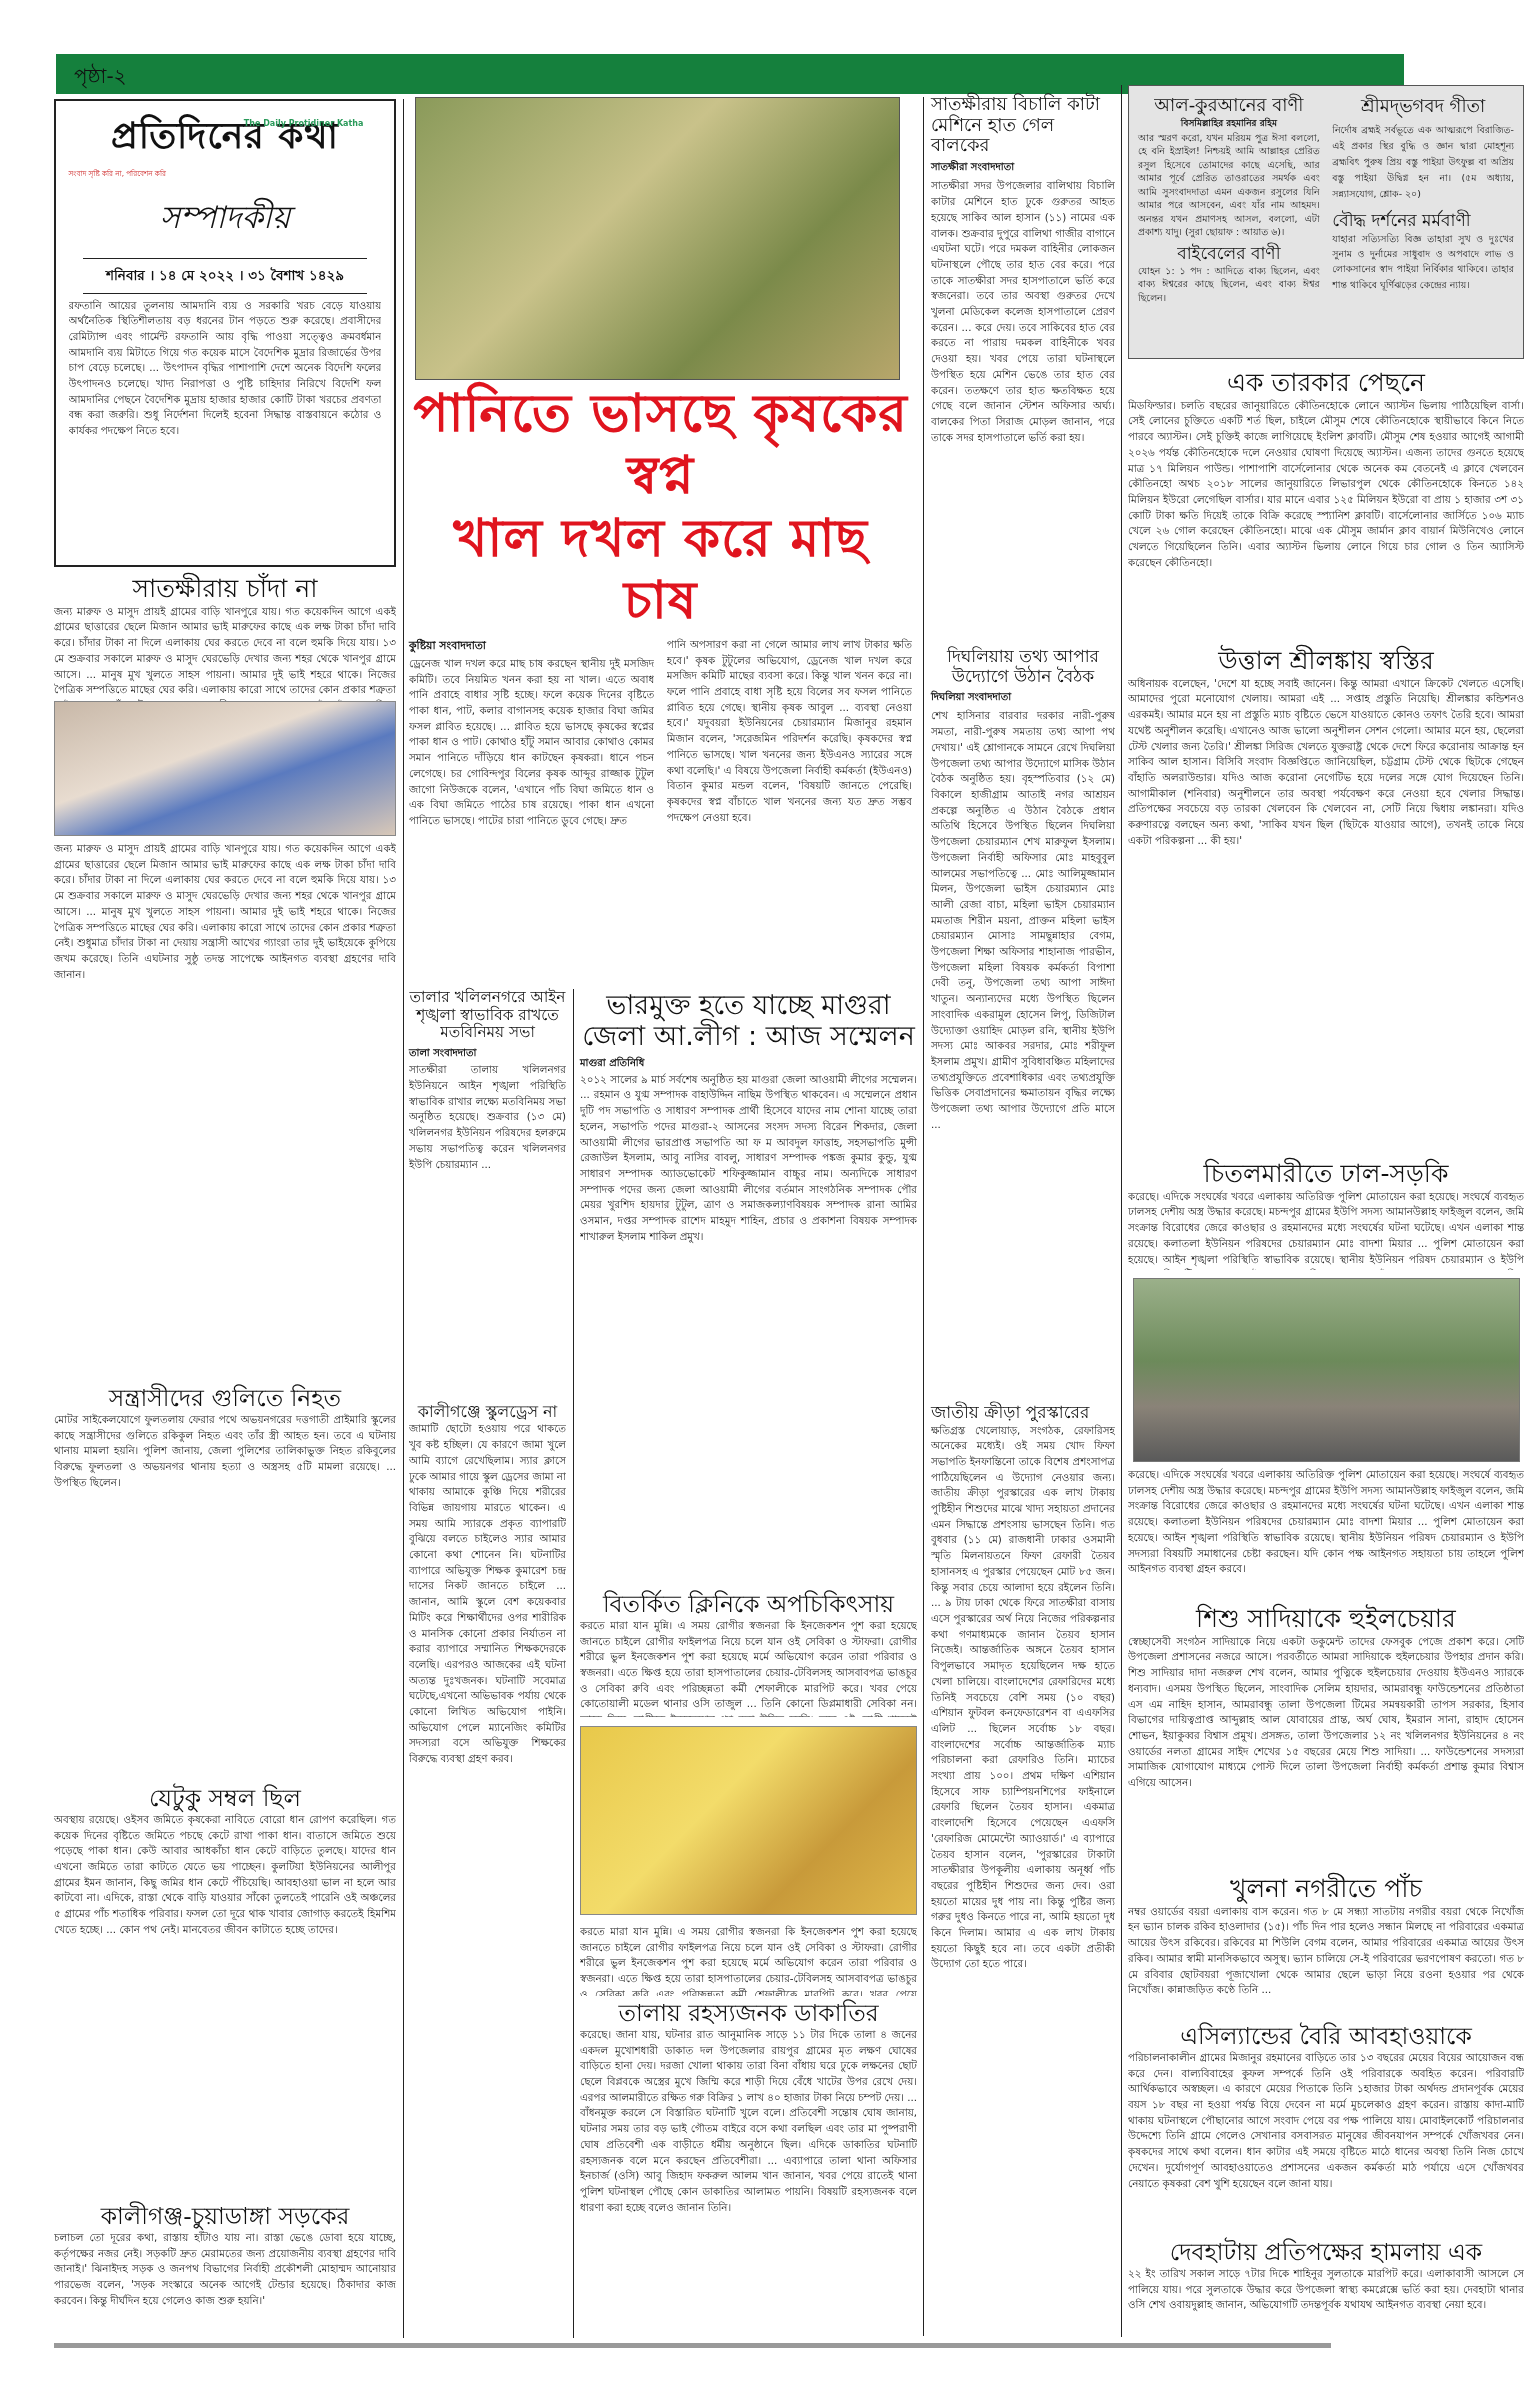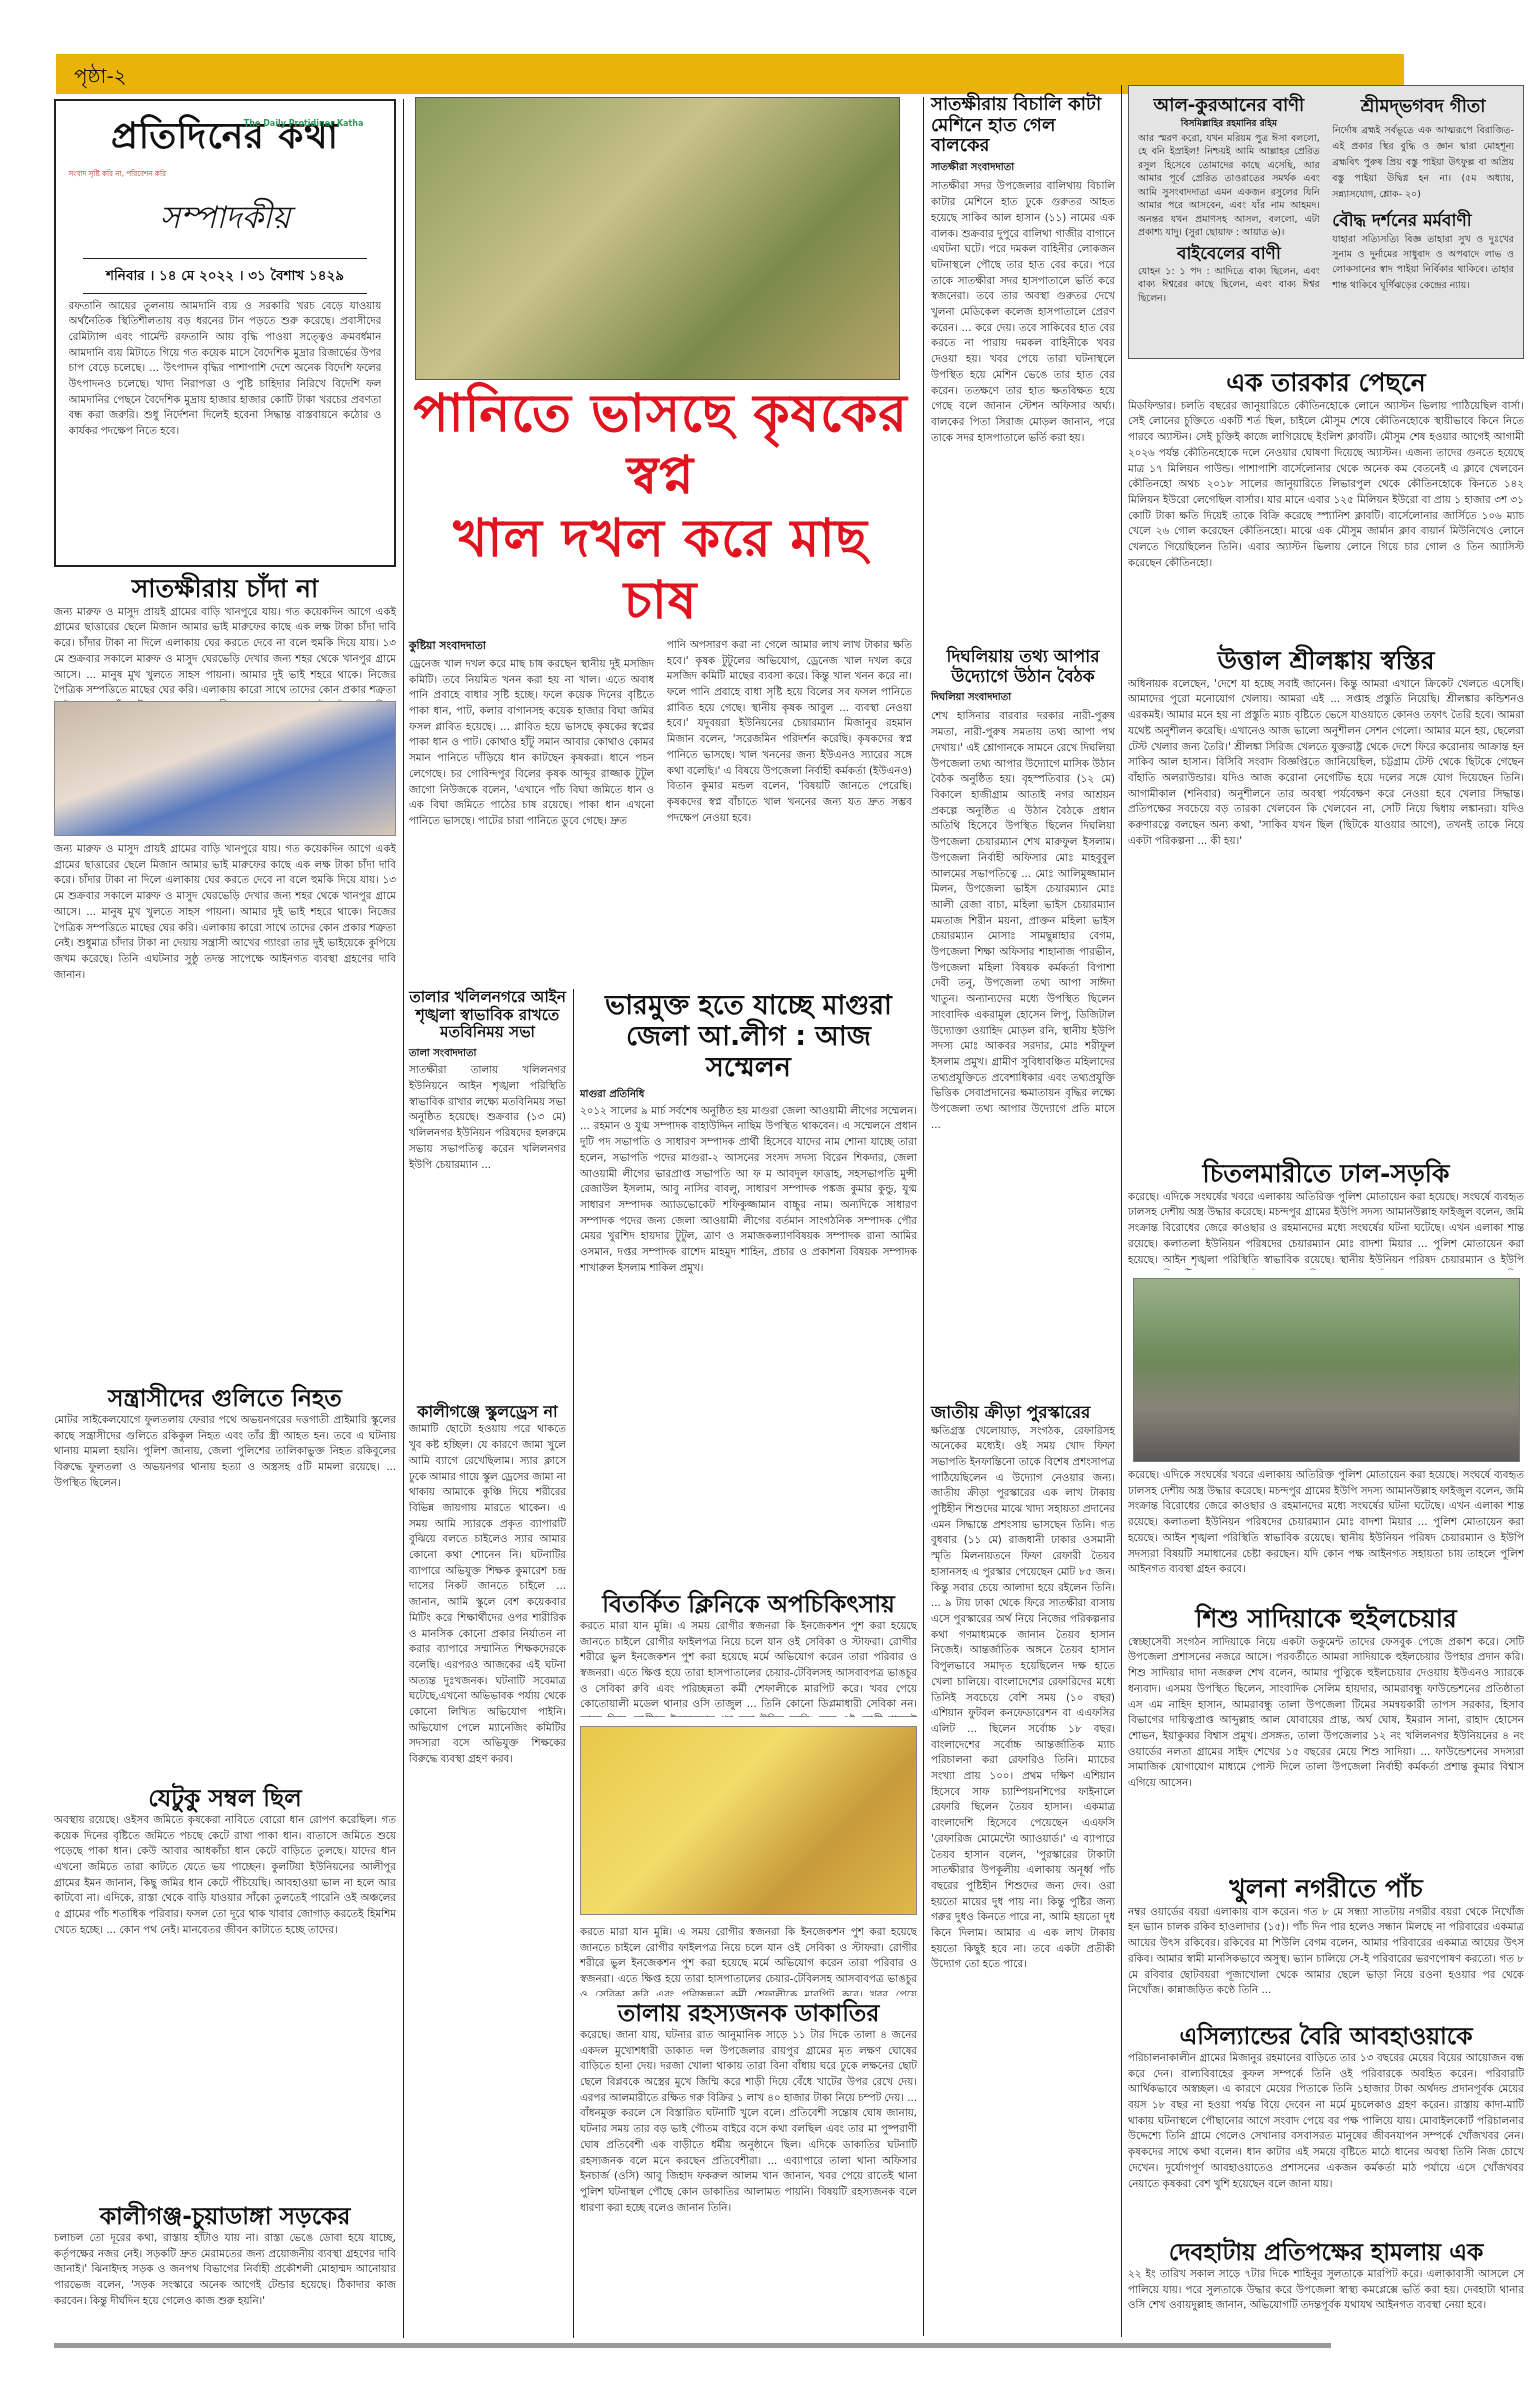--- a/index.html
+++ b/index.html
@@ -1,21 +1,21 @@
 <!DOCTYPE html>
 <html style="font-size:14.4px"><head>
 <meta charset="utf-8">
 <style>
 *{box-sizing:border-box;margin:0;padding:0}
 body{width:1528px;height:2401px;background:#fff;font-family:"DejaVu Sans",sans-serif;color:#111;position:relative;overflow:hidden}
 .abs{position:absolute}
-.pagebar{left:56px;top:54px;width:1348px;height:40px;background:#eab308}
+.pagebar{left:56px;top:54px;width:1348px;height:40px;background:#15803d}
 .pagebar span{position:absolute;left:18px;top:7.2px;font-size:20px}
 .txt{font-size:10.3px;line-height:15.7px;text-align:justify;color:#222}
-.hd{font-weight:bold;text-align:center;color:#111;line-height:1.15}
+.hd{font-weight:normal;text-align:center;color:#111;line-height:1.15}
 .editorial{left:54px;top:99px;width:342px;height:468px;border:2.7px solid #222;padding:7.2px 12.6px}
 .masthead-title{font-size:36px;font-weight:bold;text-align:center;letter-spacing:0.9px}
 .masthead-en{position:absolute;right:18px;top:10.8px;font-size:8px;color:#2a9a5a;font-weight:bold}
 .masthead-tag{font-size:7.2px;color:#c22;margin-right:7.2px}
 .sampad{font-size:31px;font-style:italic;text-align:center;font-family:"DejaVu Serif",serif;margin:13px 0}
 .dateline{border-top:1.8px solid #222;border-bottom:1.8px solid #222;text-align:center;font-size:13.5px;font-weight:bold;padding:5.4px 0;margin:3.6px 14.4px}
 .ed-title{font-size:31px;font-weight:bold;text-align:center;margin:7.2px 0 3.6px}
 .photo{background:linear-gradient(135deg,#8a9a5a,#c9c28a 40%,#7b8a4a 70%,#b7a66b);border:0.9px solid #555}
 .photo2{background:linear-gradient(160deg,#c8b8a8,#e8dcd0 40%,#5a7abf 60%,#d8c8b8)}
 .photo3{background:linear-gradient(180deg,#9bb08a,#6c8a5a 45%,#8a8378 70%,#5a5a5a)}

